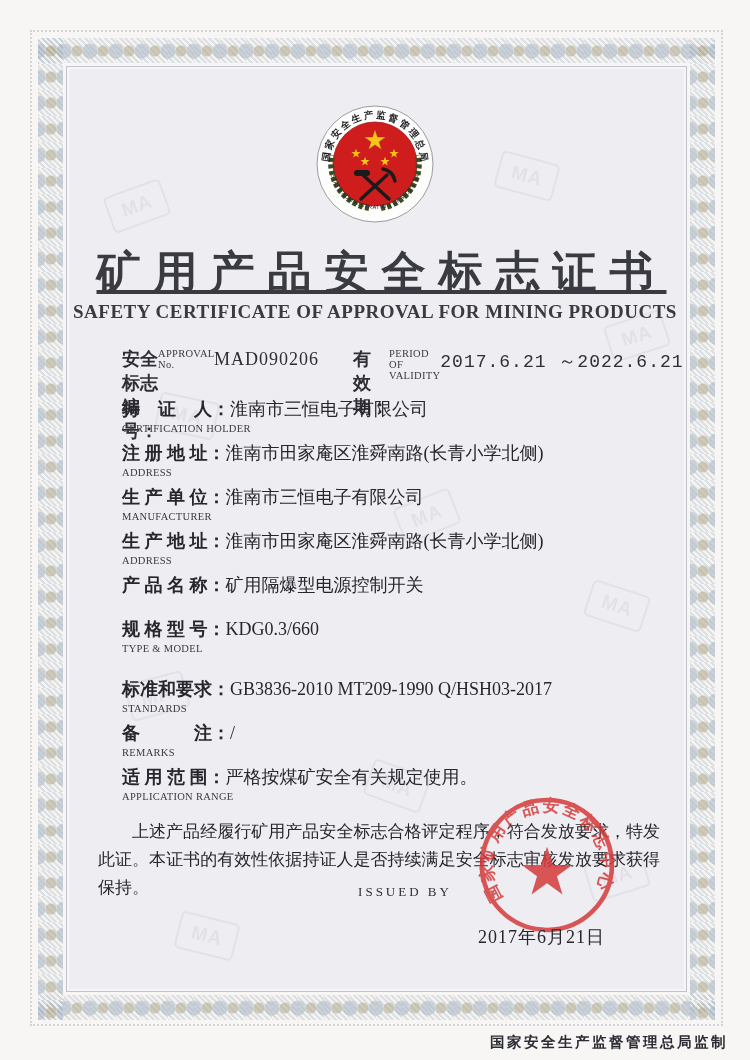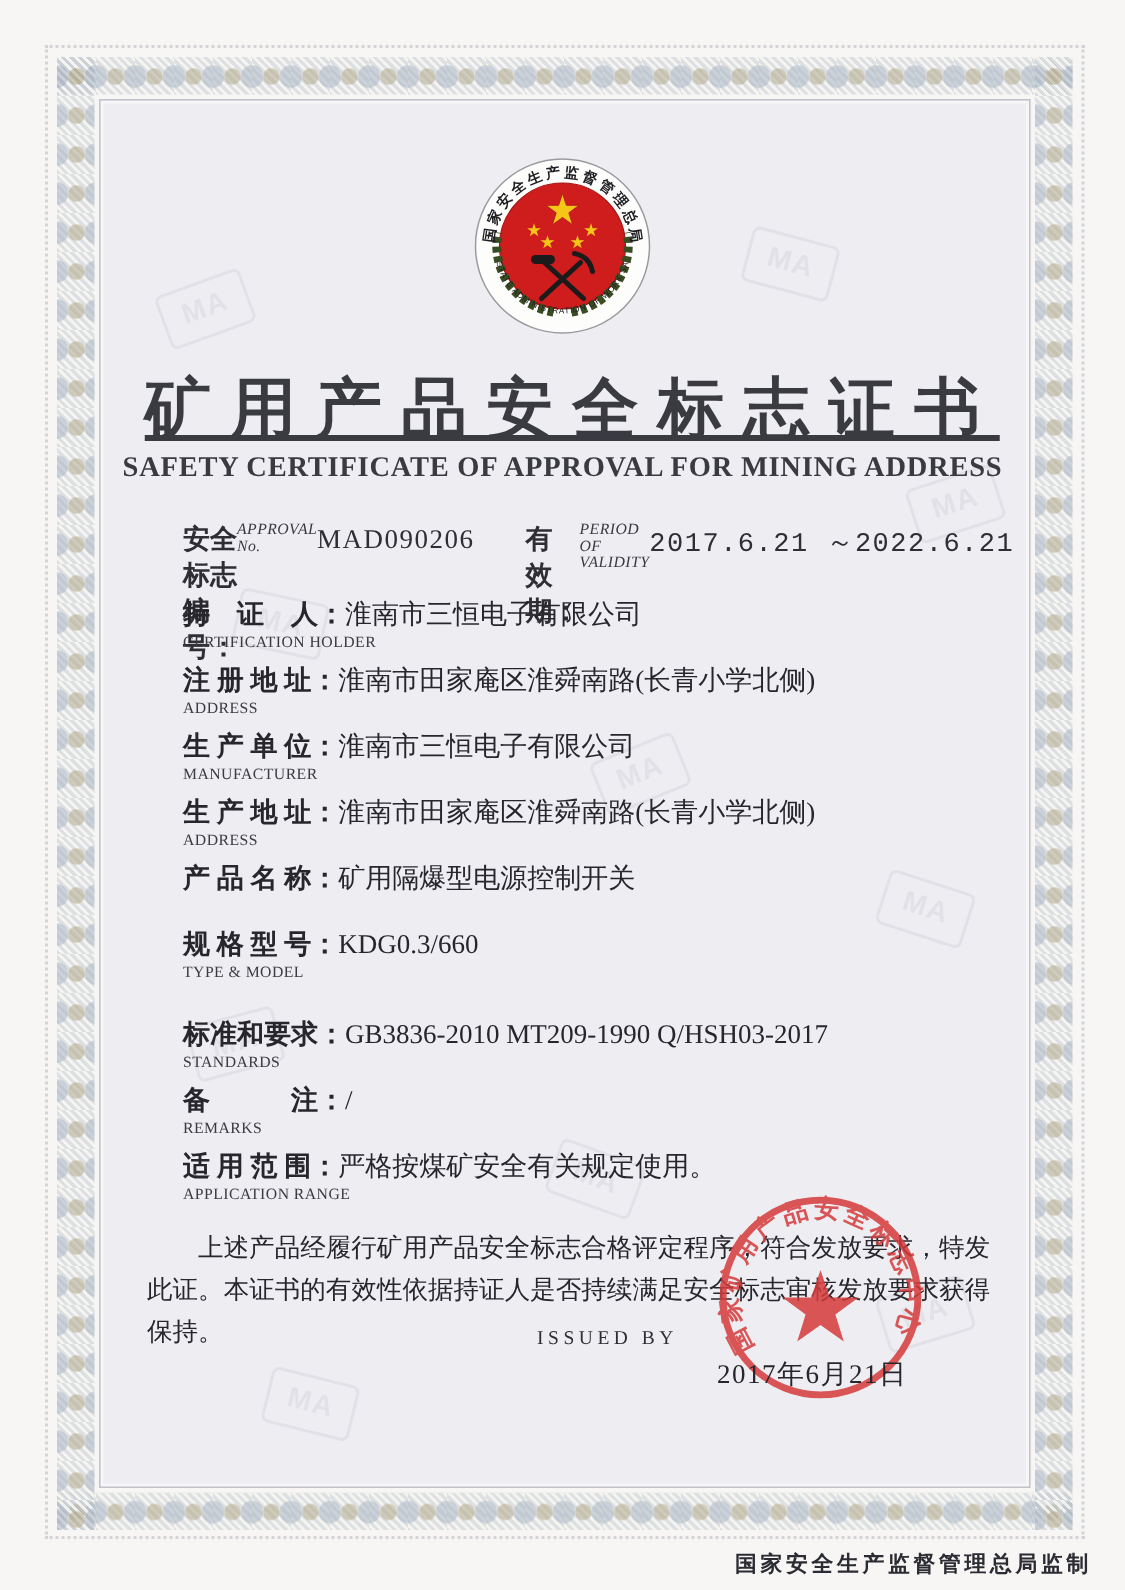--- a/index.html
+++ b/index.html
@@ -60,21 +60,21 @@
   .subtitle{
     position:absolute;left:0;right:0;top:301px;
     text-align:center;
     font-size:19px;font-weight:bold;color:#3a3a41;
     letter-spacing:.5px;
   }
   
   .approval-row{position:absolute;left:122px;top:347px;width:520px;display:flex;}
   .ap-group{display:flex;flex-direction:row;}
   .ap-zh{font-size:18px;font-weight:bold;color:#2e2e34;}
-  .ap-en{font-size:10.5px;color:#3a3a40;margin-top:1px;letter-spacing:.3px;font-style:italic;}
+  .ap-en{font-size:10.5px;color:#3a3a40;margin-top:1px;letter-spacing:.3px;}
   .ap-val{font-size:18px;color:#2e2e34;letter-spacing:1px;padding-top:2px;}
   .ap-val.num{margin-left:0;margin-right:34px;}
   .ap-val.range{white-space:nowrap;font-family:Liberation Mono, monospace;}
   
   .fields{position:absolute;left:122px;top:397px;width:530px;font-family:Liberation Serif, serif;}
   .field{height:43px;margin-bottom:1px;}
   .field.gap{margin-top:17px;}
   .f-main{font-size:18px;line-height:25px;white-space:nowrap;}
   .f-label{font-weight:bold;color:#26262c;}
   .f-value{color:#26262c;}
@@ -83,21 +83,21 @@
   .statement{
     position:absolute;left:98px;top:818px;width:562px;
     font-size:17px;line-height:28px;color:#26262c;
     text-indent:2em;text-align:justify;
   }
   
   .issuer{position:absolute;left:330px;top:882px;width:150px;text-align:center;}
   .issuer-zh{font-size:21px;font-weight:bold;letter-spacing:3px;color:#2e2e34;}
   .issuer-en{font-size:13px;letter-spacing:3px;color:#2e2e34;margin-top:2px;}
   .date{
-    position:absolute;left:478px;top:904px;
+    position:absolute;left:478px;top:925px;
     font-size:18px;color:#26262c;letter-spacing:1px;
   }
   .seal{position:absolute;left:476px;top:794px;width:142px;height:142px;opacity:.85;}
   
   .footer{
     position:absolute;right:22px;bottom:8px;
     font-size:14.5px;font-weight:bold;color:#2b2b33;letter-spacing:2.5px;
   }
 </style>
 </head>
@@ -152,21 +152,21 @@
     </defs>
     <text font-size="9.5" fill="#1d1d22" font-weight="bold" font-family="Liberation Serif, serif">
       <textPath href="#arcTop" startOffset="2" textLength="140">国家安全生产监督管理总局</textPath>
     </text>
     <text font-size="5.6" fill="#1d1d22" font-family="Liberation Sans, sans-serif">
       <textPath href="#arcBottom" startOffset="2" textLength="136">STATE ADMINISTRATION OF WORK SAFETY</textPath>
     </text>
   </svg>
 
   <div class="title">矿用产品安全标志证书</div>
-  <div class="subtitle">SAFETY CERTIFICATE OF APPROVAL FOR MINING ADDRESS</div>
+  <div class="subtitle">SAFETY CERTIFICATE OF APPROVAL FOR MINING PRODUCTS</div>
 
   <div class="approval-row">
     <div class="ap-group">
       <span class="ap-zh">安全标志编号：</span>
       <span class="ap-en">APPROVAL No.</span>
     </div>
     <div class="ap-val num">MAD090206</div>
     <div class="ap-group">
       <span class="ap-zh">有　效　期：</span>
       <span class="ap-en">PERIOD OF VALIDITY</span>

